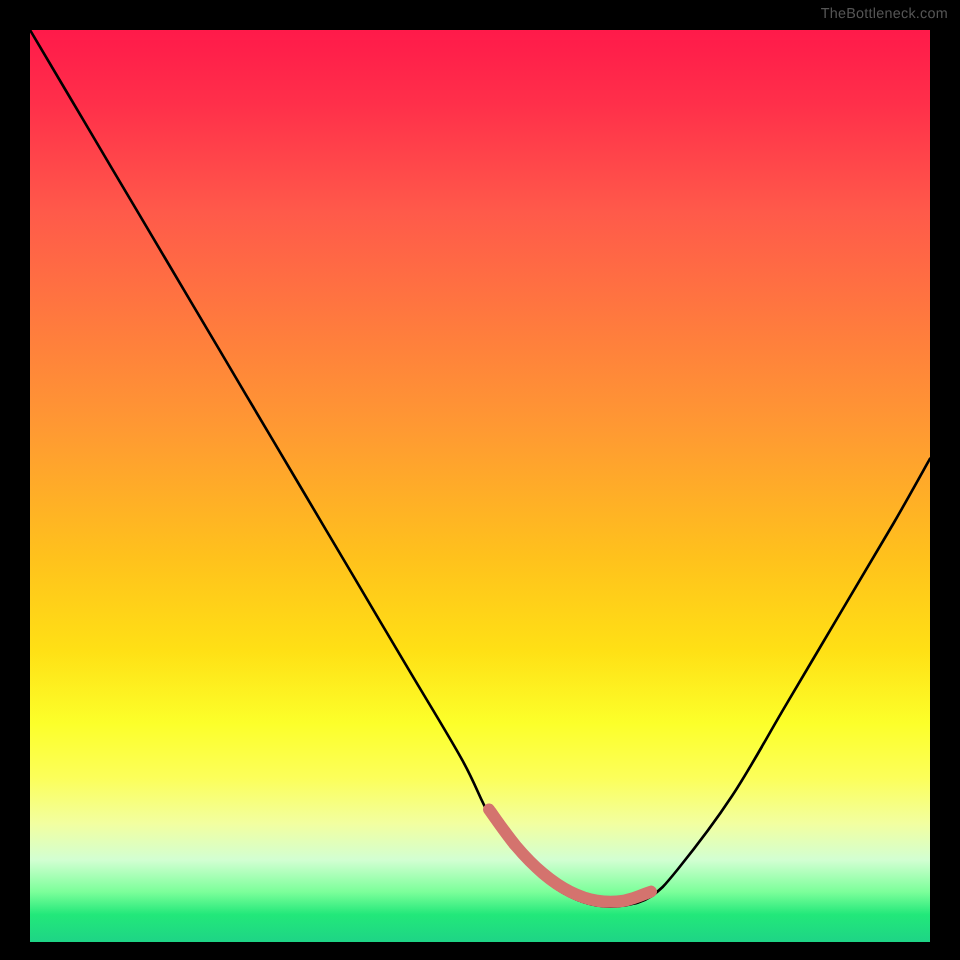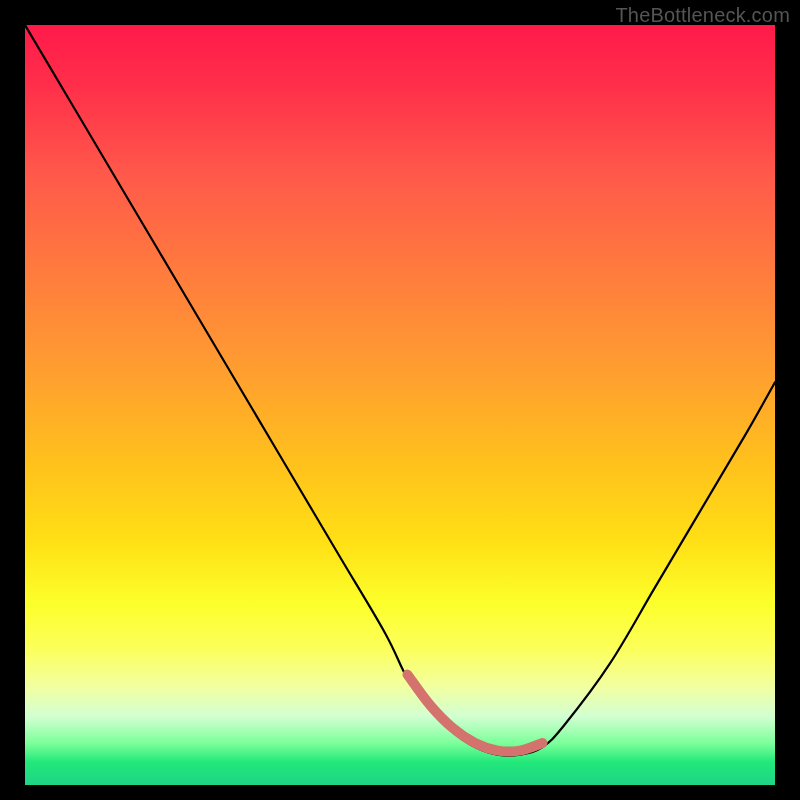--- a/index.html
+++ b/index.html
@@ -15,21 +15,21 @@
     position: relative;
     width: 800px;
     height: 800px;
     background: #000;
   }
   .watermark {
     position: absolute;
     top: 4px;
     right: 10px;
     color: #555;
-    font-size: 20px;
+    font-size: 12px;
     font-weight: 500;
     letter-spacing: 0.2px;
     z-index: 5;
   }
   .plot {
     position: absolute;
     left: 25px;
     top: 25px;
     width: 750px;
     height: 760px;

